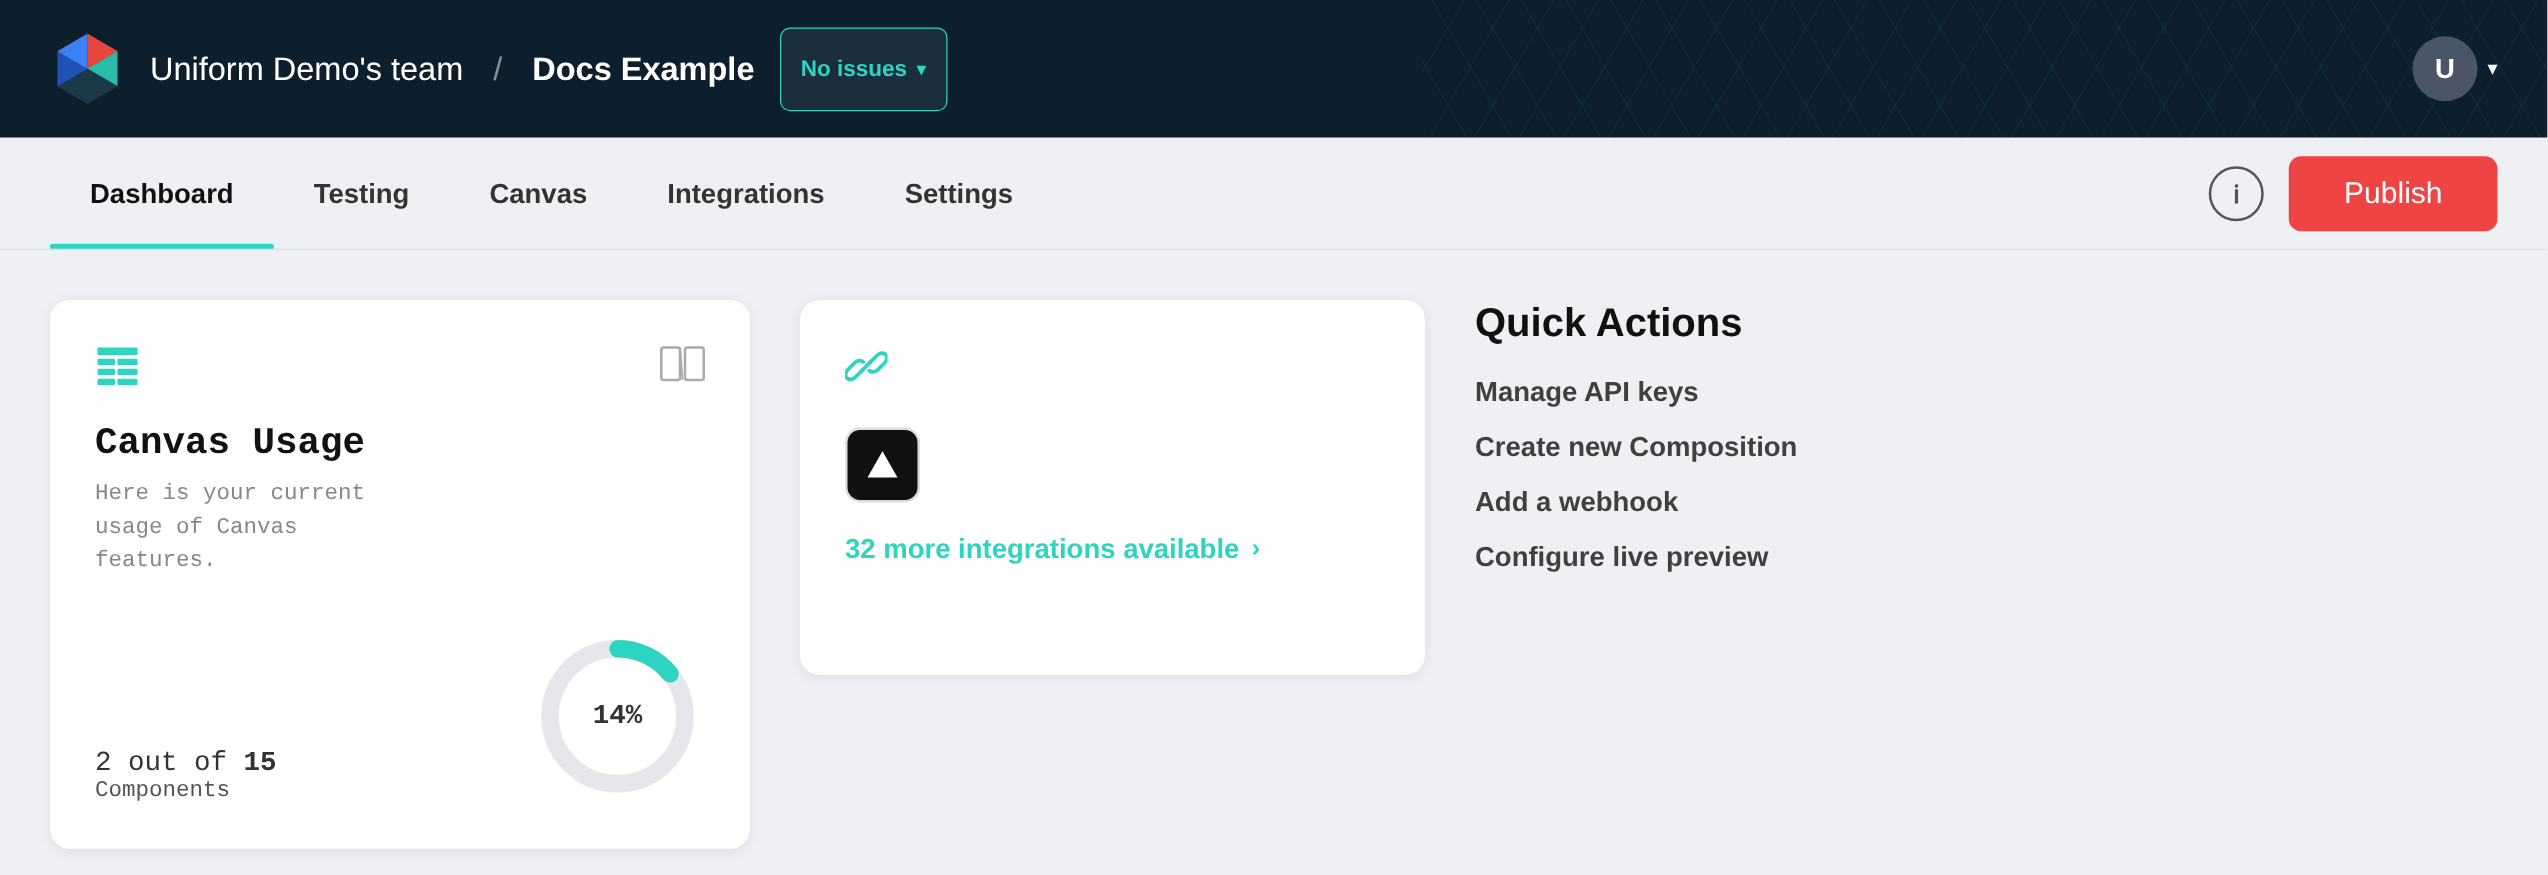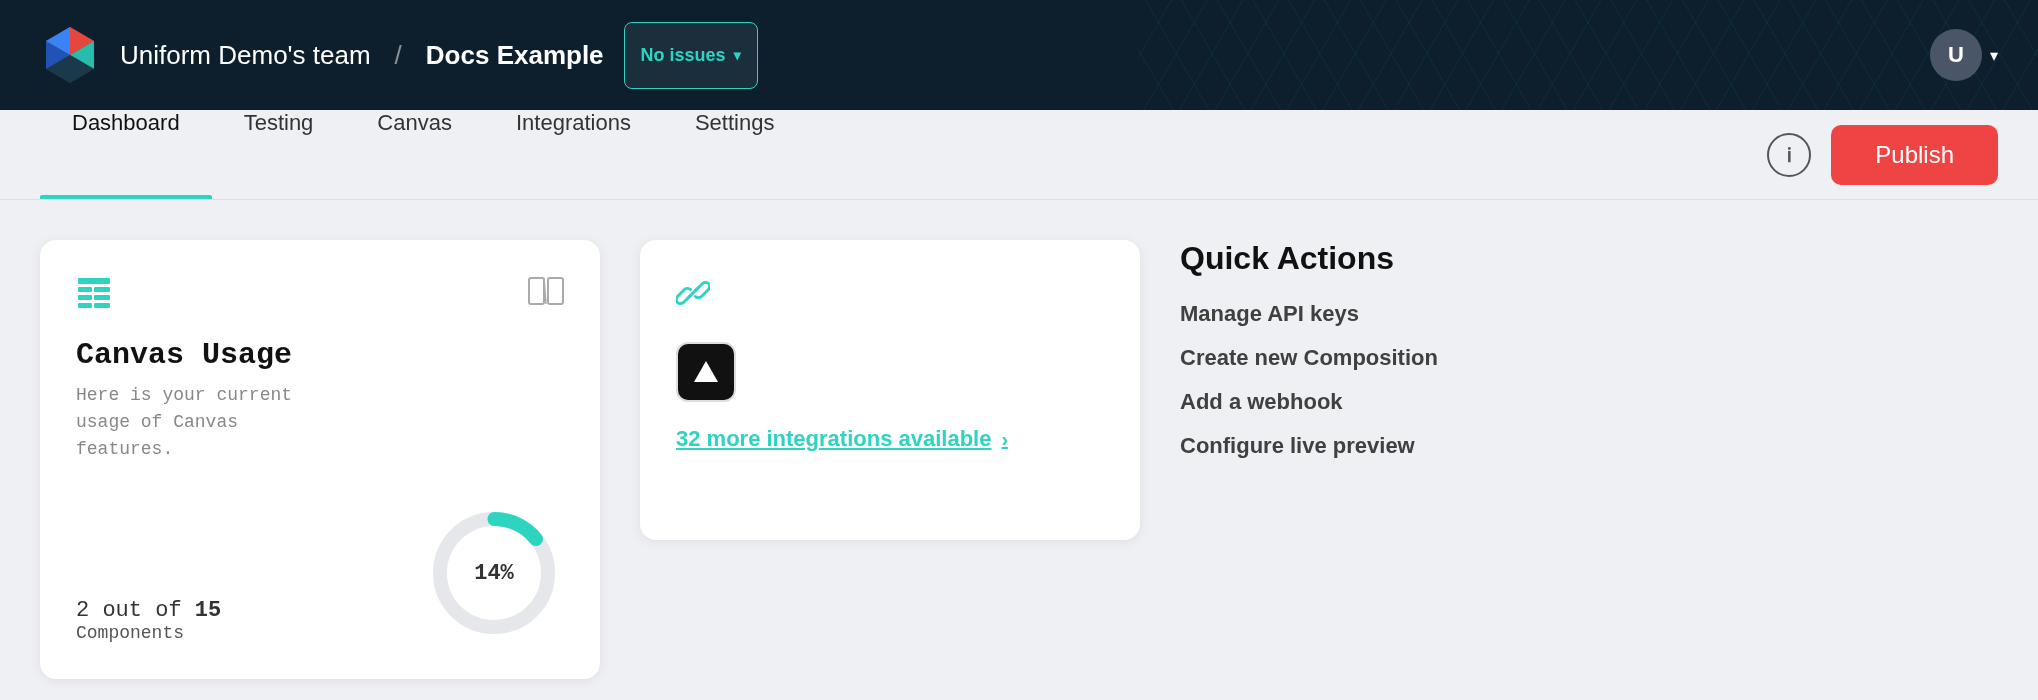--- a/index.html
+++ b/index.html
@@ -102,22 +102,23 @@
     .nav-tabs {
       display: flex;
       align-items: center;
       gap: 0;
       height: 100%;
     }
     .nav-tab {
       padding: 0 32px;
       height: 100%;
       display: flex;
+      align-items: center;
       font-size: 22px;
-      font-weight: 400;
+      font-weight: 700;
       color: #333;
       cursor: pointer;
       position: relative;
       white-space: nowrap;
     }
     .nav-tab.active {
       color: #111;
     }
     .nav-tab.active::after {
       content: '';
@@ -240,21 +241,20 @@
     }
     .more-integrations {
       display: flex;
       align-items: center;
       gap: 10px;
       color: #2dd4bf;
       font-size: 22px;
       font-weight: 600;
       margin-top: 16px;
       cursor: pointer;
-      text-decoration: underline;
     }
     .more-integrations .arrow { font-size: 20px; }
 
     
     .quick-actions {
       flex: 1;
     }
     .quick-actions-title {
       font-size: 32px;
       font-weight: 800;

